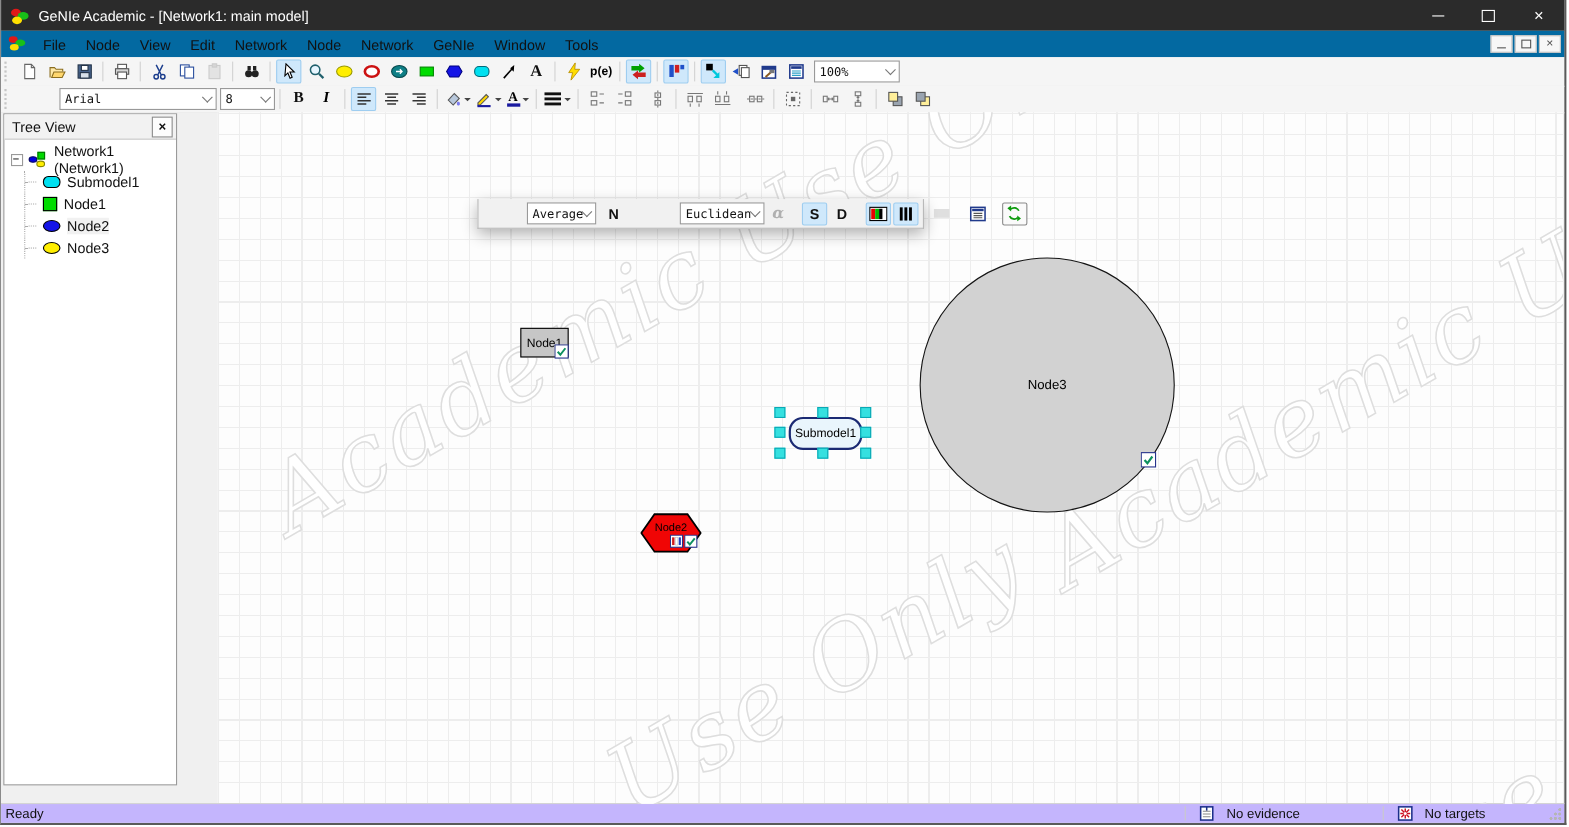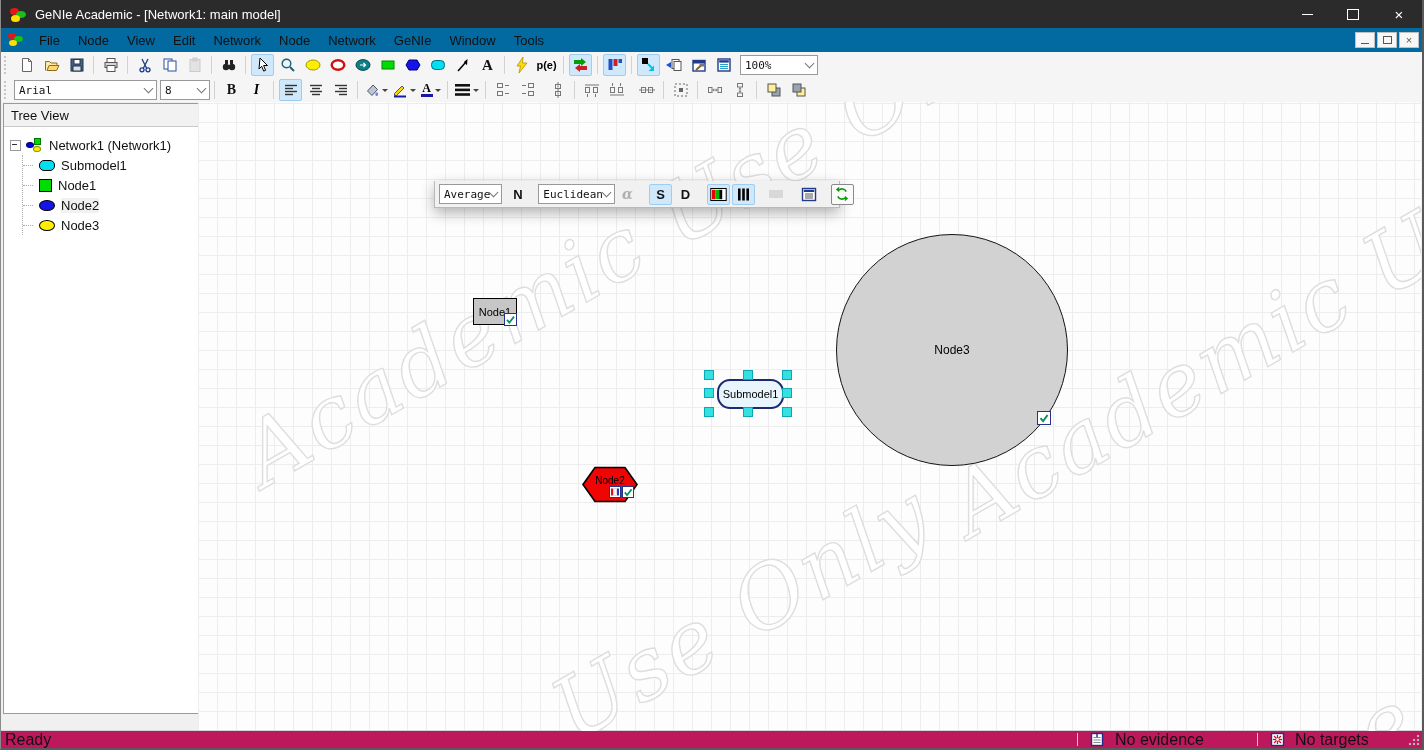--- a/index.html
+++ b/index.html
@@ -31,27 +31,27 @@
   .toolbar{position:absolute;left:0;right:0;display:flex;align-items:center;background:#f5f5f5;}
   .tb1{top:52px;height:26px;border-bottom:1px solid #eaeaea;}
   .tb2{top:78px;height:24px;border-bottom:1px solid #d9d9d9;}
   .tb-handle{width:4px;height:18px;border-left:2px dotted #c6c6c6;margin:0 4px 0 3px;}
   .tbtn{height:22px;min-width:23px;display:flex;align-items:center;justify-content:center;border:1px solid transparent;border-radius:2px;box-sizing:border-box;margin:0 1px;}
   .tbtn.active{background:#cfe8fb;border-color:#9ecdf0;}
   .tbtn.disabled{opacity:.4;filter:grayscale(.9);}
   .tb-sep{width:1px;height:18px;background:#d2d2d2;margin:0 4px;}
   .tbtn svg{display:block;}
   .txtbtn{font-weight:bold;font-size:13px;color:#111;}
-  .combo{height:20px;background:#fff;border:1px solid #999;display:flex;align-items:center;font-family:"DejaVu Sans Mono",monospace;font-size:11px;padding:0 4px;box-sizing:border-box;color:#111;}
+  .combo{height:20px;background:#fff;border:1px solid #999;display:flex;align-items:center;font-family:"DejaVu Sans Mono",monospace;font-size:11px;padding:0 4px;box-sizing:border-box;color:#111;margin-left:40px;}
   .combo .chev{width:6px;height:6px;border-right:1.4px solid #777;border-bottom:1.4px solid #777;transform:rotate(45deg);margin-left:auto;margin-top:-3px;}
   .chev-sm{width:0;height:0;border:3.5px solid transparent;border-top-color:#444;margin-left:2px;margin-top:4px;}
 
   
   .workspace{position:absolute;left:0;top:102px;right:0;bottom:17px;background:#f0f0f0;}
-  .treeview{position:absolute;left:2px;top:1px;width:234px;bottom:17px;background:#fff;border:1px solid #9a9a9a;box-sizing:border-box;}
+  .treeview{position:absolute;left:2px;top:1px;width:158px;bottom:17px;background:#fff;border:1px solid #9a9a9a;box-sizing:border-box;}
   .tv-title{height:22px;background:#f2f2f2;border-bottom:1px solid #c9c9c9;display:flex;align-items:center;font-size:13px;padding-left:7px;color:#111;}
   .tv-close{margin-left:auto;margin-right:3px;width:17px;height:17px;border:1px solid #8a8a8a;background:#fdfdfd;display:flex;align-items:center;justify-content:center;font-size:12px;font-weight:bold;color:#111;}
   .tv-body{padding:8px 0 0 6px;font-size:13px;color:#111;}
   .tv-root{display:flex;align-items:center;gap:5px;height:20px;}
   .tv-expand{width:9px;height:9px;border:1px solid #999;background:#fff;position:relative;flex:0 0 auto;}
   .tv-expand:before{content:"";position:absolute;left:1px;top:3px;width:5px;height:1px;background:#333;}
   .tv-children{margin-left:12px;border-left:1px dotted #aaa;}
   .tv-item{display:flex;align-items:center;gap:6px;height:20px;padding-left:0;}
   .tv-dash{width:10px;border-top:1px dotted #aaa;flex:0 0 auto;}
   .tv-item.hl .tv-label{background:#f1f1f1;}
@@ -79,21 +79,21 @@
 
   
   .influence{position:absolute;left:236px;top:79px;width:406px;z-index:5;box-shadow:0 5px 14px rgba(0,0,0,.3);border-radius:3px 3px 0 0;}
   .inf-title{height:27px;background:#3b3b3b;border-radius:3px 3px 0 0;display:flex;align-items:center;color:#fff;font-size:13px;padding-left:14px;}
   .inf-close{margin-left:auto;margin-right:8px;width:19px;height:16px;background:#d05c5c;color:#fff;font-size:10px;font-weight:bold;display:flex;align-items:center;justify-content:center;border-radius:1px;}
   .inf-bar{height:27px;background:#f1f1f1;border:1px solid #b9b9b9;border-top:none;display:flex;align-items:center;padding:0 4px;box-sizing:border-box;}
   .inf-bar .tbtn{height:21px;}
   .alpha{font-family:"DejaVu Serif",serif;font-style:italic;font-size:14px;color:#b0b0b0;font-weight:bold;}
 
   
-  .statusbar{position:absolute;left:0;bottom:0;right:0;height:17px;background:#be185d;border-top:1px solid #d4d4d4;display:flex;align-items:center;font-size:16px;color:#111;}
+  .statusbar{position:absolute;left:0;bottom:0;right:0;height:17px;background:#c4b5fd;border-top:1px solid #d4d4d4;display:flex;align-items:center;font-size:12px;color:#111;}
   .sb-ready{padding-left:4px;flex:1;}
   .sb-sep{width:1px;height:13px;background:#c9c9c9;}
   .sb-cell{display:flex;align-items:center;gap:10px;padding:0 12px;height:17px;}
   .sb-cell.evidence{width:155px;}
   .sb-cell.targets{width:125px;}
   .grip{width:14px;height:14px;margin-right:1px;background:
     radial-gradient(circle at 3px 11px,#b5b5b5 1.2px,transparent 1.6px),
     radial-gradient(circle at 7px 11px,#b5b5b5 1.2px,transparent 1.6px),
     radial-gradient(circle at 11px 11px,#b5b5b5 1.2px,transparent 1.6px),
     radial-gradient(circle at 7px 7px,#b5b5b5 1.2px,transparent 1.6px),

